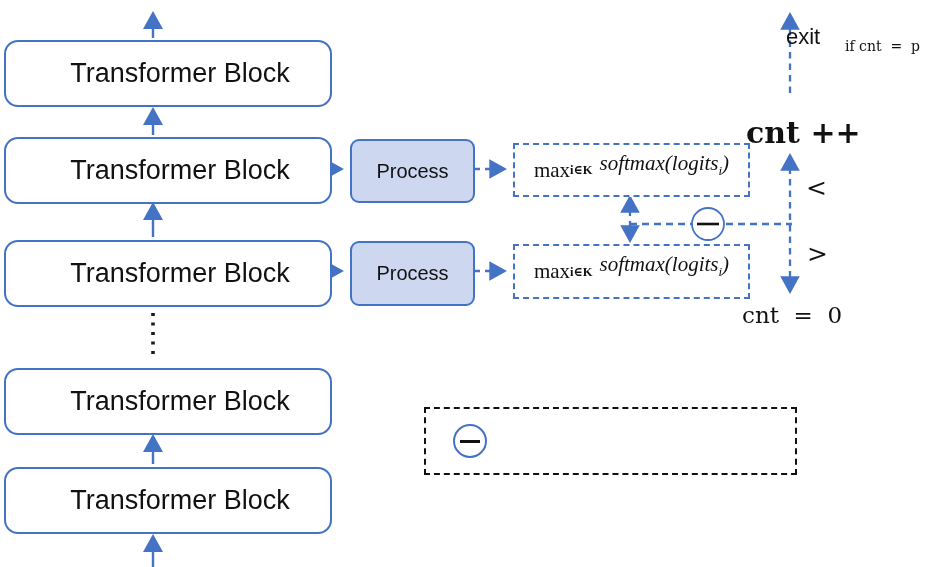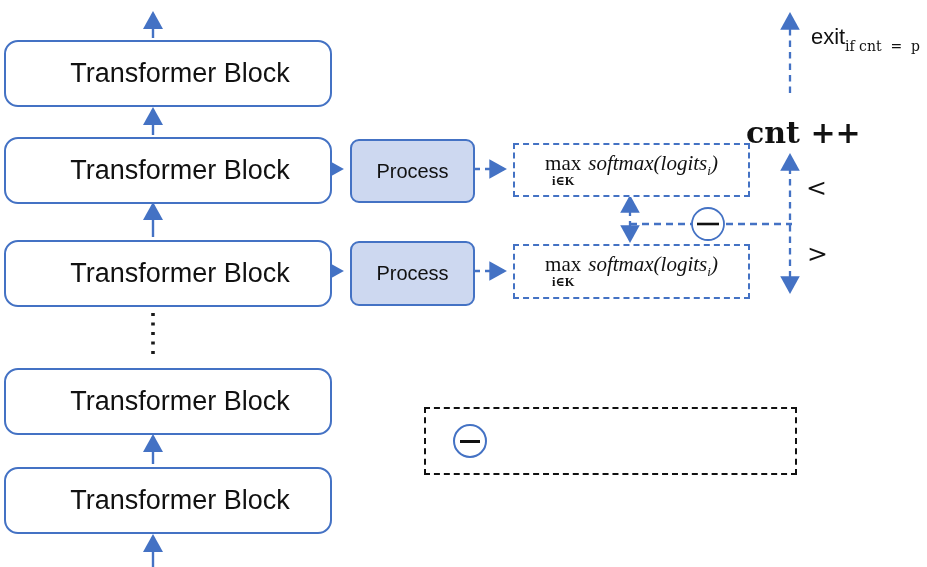--- a/index.html
+++ b/index.html
@@ -25,31 +25,31 @@
     border:2.5px solid var(--blue);border-radius:9px;background:var(--pfill);
     display:flex;align-items:center;justify-content:center;
     font-size:20px;
   }
   .fbox{
     position:absolute;left:513px;width:233px;height:50px;
     border:2.5px dashed var(--blue);background:#fff;
     display:flex;align-items:center;justify-content:center;
     font-family:"Liberation Serif","DejaVu Serif",serif;
   }
-  .max-stack{display:flex;flex-direction:column;align-items:center;line-height:1;}
+  .max-stack{display:flex;align-items:center;line-height:1;}
   .max-main{font-size:21px;}
   .max-sub{font-size:12.5px;margin-top:1px;font-weight:bold;}
   .fbody{
     font-size:21px;font-style:italic;margin-left:7px;position:relative;top:-5px;font-family:Liberation Serif, serif;
   }
   .fbody sub{font-size:13px;}
   .lbl{position:absolute;white-space:pre;line-height:1.1;}
   .lbl.sans{font-family:"Liberation Sans",sans-serif;font-size:22px;}
   .lbl.math{font-family:"DejaVu Serif","Liberation Serif",serif;}
-  #lbl-exit{left:811px;top:25px;}
+  #lbl-exit{left:786px;top:25px;}
   #lbl-exit-cond{left:805px;top:39px;font-size:14px;margin-left:40px;}
   #lbl-cnt-inc{left:746px;top:116px;font-size:30px;font-weight:bold;}
   #lbl-lt{left:806px;top:174px;font-size:25px;}
   #lbl-gt{left:807px;top:240px;font-size:25px;}
   #lbl-cnt-zero{left:742px;top:303px;font-size:23px;}
   #legend{
     position:absolute;left:424px;top:407px;width:369px;height:64px;
     border:2.5px dashed #111;background:#fff;
     display:flex;align-items:center;
   }
@@ -132,20 +132,21 @@
       <span class="max-sub">i∈K</span>
     </span>
     <span class="fbody"><span>softmax(logits</span><sub>i</sub><span>)</span></span>
   </div>
 
   <div class="lbl sans" id="lbl-exit">exit</div>
   <div class="lbl math" id="lbl-exit-cond">if cnt  =  p</div>
   <div class="lbl math" id="lbl-cnt-inc">cnt ++</div>
   <div class="lbl math" id="lbl-lt">&lt;</div>
   <div class="lbl math" id="lbl-gt">&gt;</div>
+  <div class="lbl math" id="lbl-cnt-zero">cnt  =  0</div>
 
   <div id="legend">
     <span class="legend-circle">
       <span class="minus-bar"></span>
     </span>
   </div>
 
 </div>
 
 </body></html>

